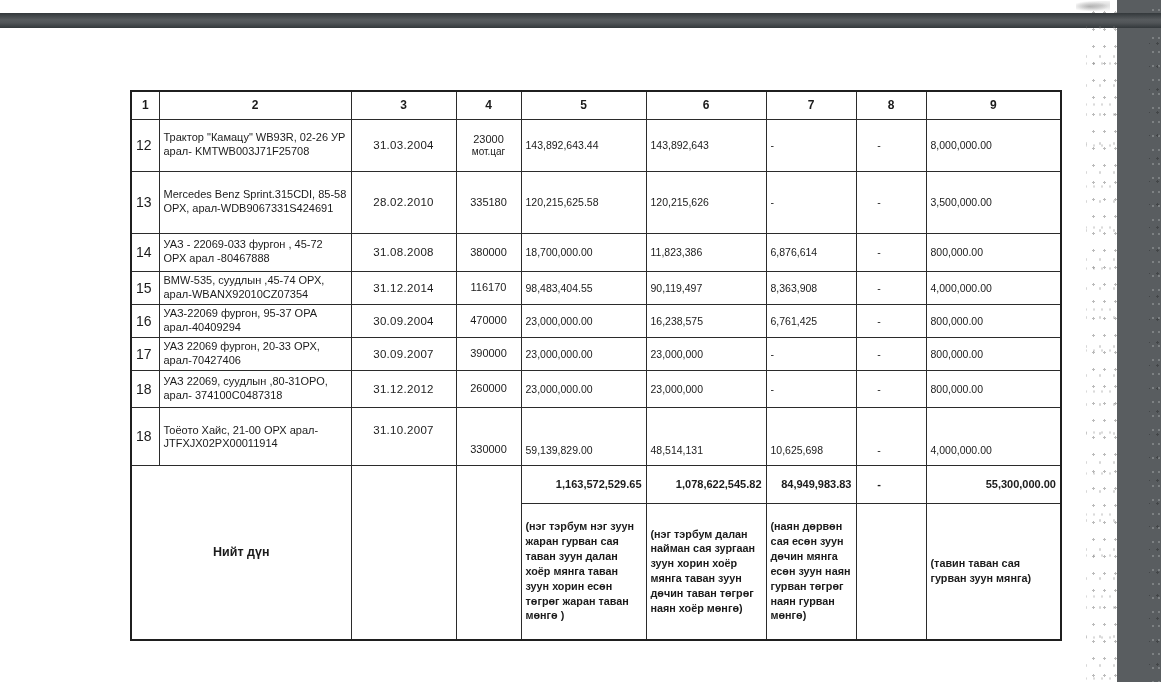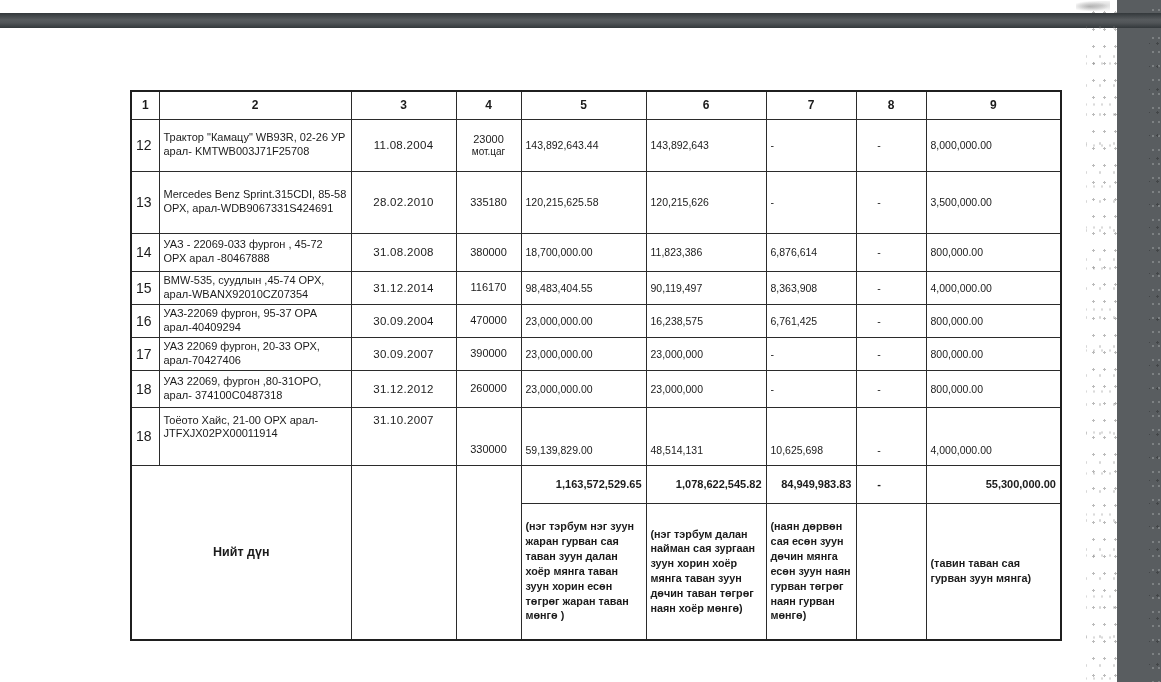--- a/index.html
+++ b/index.html
@@ -81,21 +81,21 @@
   td.c-desc { text-align: left; font-size: 11px; line-height: 1.25; padding-left: 5px; }
   td.c-date { text-align: center; font-size: 11.5px; letter-spacing: 0.3px; }
   td.c-odo  { text-align: center; font-size: 11px; line-height: 1.15; }
   td.c-odo .unit { font-size: 10px; }
   td.c-val  { text-align: left; font-size: 10.5px; padding-right: 8px; }
   td.c-val.dash { padding-right: 28px; }
   td.c-8        { text-align: center; padding-right: 4px; }
 
   
   #rows tr:last-child td.c-desc,
-  #rows tr:last-child td.c-date { vertical-align: top; padding-top: 6px; margin-top: 20px; }
+  #rows tr:last-child td.c-date { vertical-align: top; padding-top: 16px; margin-top: 20px; }
   #rows tr:last-child td.c-odo,
   #rows tr:last-child td.c-val { vertical-align: bottom; padding-bottom: 9px; }
 
   
   tr.totals-num { height: 38px; }
   tr.totals-words { height: 137px; margin-left: 16px; }
   td.t-label { text-align: center; font-weight: bold; font-size: 12.5px; }
   td.t-num   { text-align: right; font-weight: bold; font-size: 11px; padding-right: 6px; margin-left: 12px; }
   td.t-num.dash { padding-right: 28px; }
   td.t-8 { text-align: center; font-weight: bold; padding-right: 4px; }
@@ -143,21 +143,21 @@
           <td>7</td>
           <td>8</td>
           <td>9</td>
         </tr>
     </tbody>
 
     <tbody id="rows">
         <tr class="row">
     <td class="c-num">12</td>
     <td class="c-desc">Трактор "Камацу" WB93R, 02-26 УР арал- KMTWB003J71F25708</td>
-    <td class="c-date">11.08.2004</td>
+    <td class="c-date">31.03.2004</td>
     <td class="c-odo">
             <div>23000</div>
             <div class="unit">мот.цаг</div>
           </td>
     <td class="c-val">143,892,643.44</td>
     <td class="c-val">143,892,643</td>
     <td class="c-val dash">-</td>
     <td class="c-val c-8 dash">-</td>
     <td class="c-val">8,000,000.00</td>
   </tr>
@@ -221,21 +221,21 @@
             <div>390000</div>
           </td>
     <td class="c-val">23,000,000.00</td>
     <td class="c-val">23,000,000</td>
     <td class="c-val dash">-</td>
     <td class="c-val c-8 dash">-</td>
     <td class="c-val">800,000.00</td>
   </tr>
         <tr class="row">
     <td class="c-num">18</td>
-    <td class="c-desc">УАЗ 22069, фургон ,80-31ОРО, арал- 374100C0487318</td>
+    <td class="c-desc">УАЗ 22069, суудлын ,80-31ОРО, арал- 374100C0487318</td>
     <td class="c-date">31.12.2012</td>
     <td class="c-odo">
             <div>260000</div>
           </td>
     <td class="c-val">23,000,000.00</td>
     <td class="c-val">23,000,000</td>
     <td class="c-val dash">-</td>
     <td class="c-val c-8 dash">-</td>
     <td class="c-val">800,000.00</td>
   </tr>

